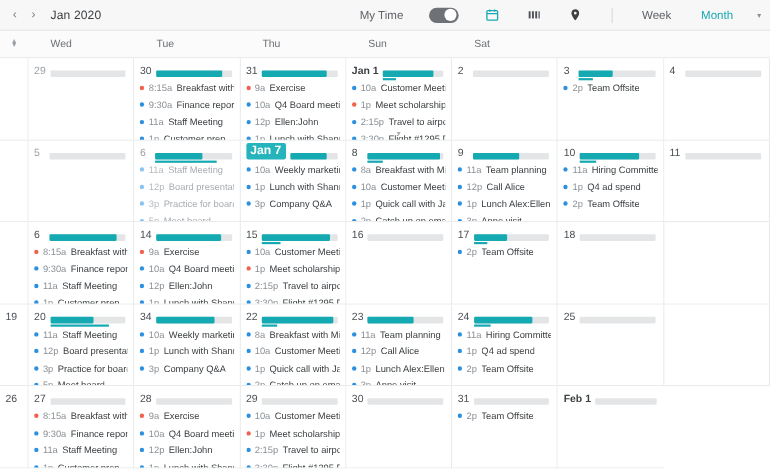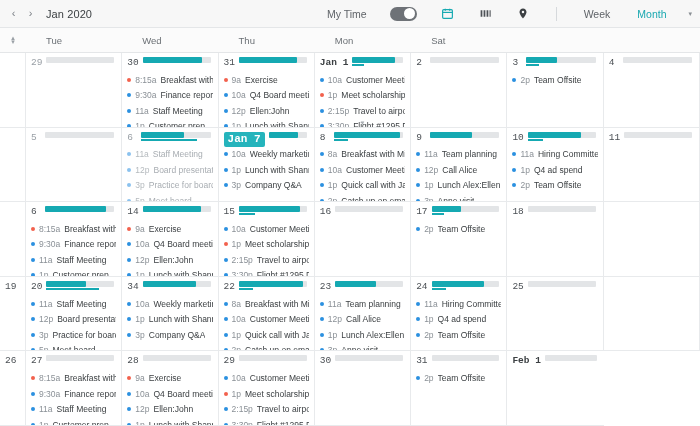--- a/index.html
+++ b/index.html
@@ -110,25 +110,24 @@
     padding: 4px 5px 0 5px;
     overflow: hidden;
     position: relative;
     background: #ffffff;
     cursor: pointer;
   }
   .daycell:last-child { border-right: none; }
 
   .day-top {
     display: flex;
-    align-items: flex-start;
+    align-items: flex-end;
     gap: 4px;
     height: 13px;
     margin-bottom: 2px;
-    font-family: Liberation Mono, monospace;
   }
   .daynum {
     font-size: 9.5px;
     color: #4a4f54;
     flex: none;
     min-width: 10px;
   }
   .daynum.muted { color: #9aa0a6; }
   .daynum.today {
     background: #25b4bc;
@@ -242,24 +241,24 @@
   </div>
 </div>
 
 <div class="weekhead">
   <div class="gutter">
     <span class="sort-icon">
       <span>▴</span>
       <span>▾</span>
     </span>
   </div>
+  <div class="dayname">Wed</div>
   <div class="dayname">Tue</div>
-  <div class="dayname">Wed</div>
   <div class="dayname">Thu</div>
-  <div class="dayname">Mon</div>
+  <div class="dayname">Sun</div>
   <div class="dayname">Sat</div>
 </div>
 
 <div class="grid" id="calendar-grid">
     <div class="weeknum-cell"></div>
     <div class="daycell">
       <div class="day-top">
         <span class="daynum muted">29</span>
         <div class="progress"></div>
       </div>

